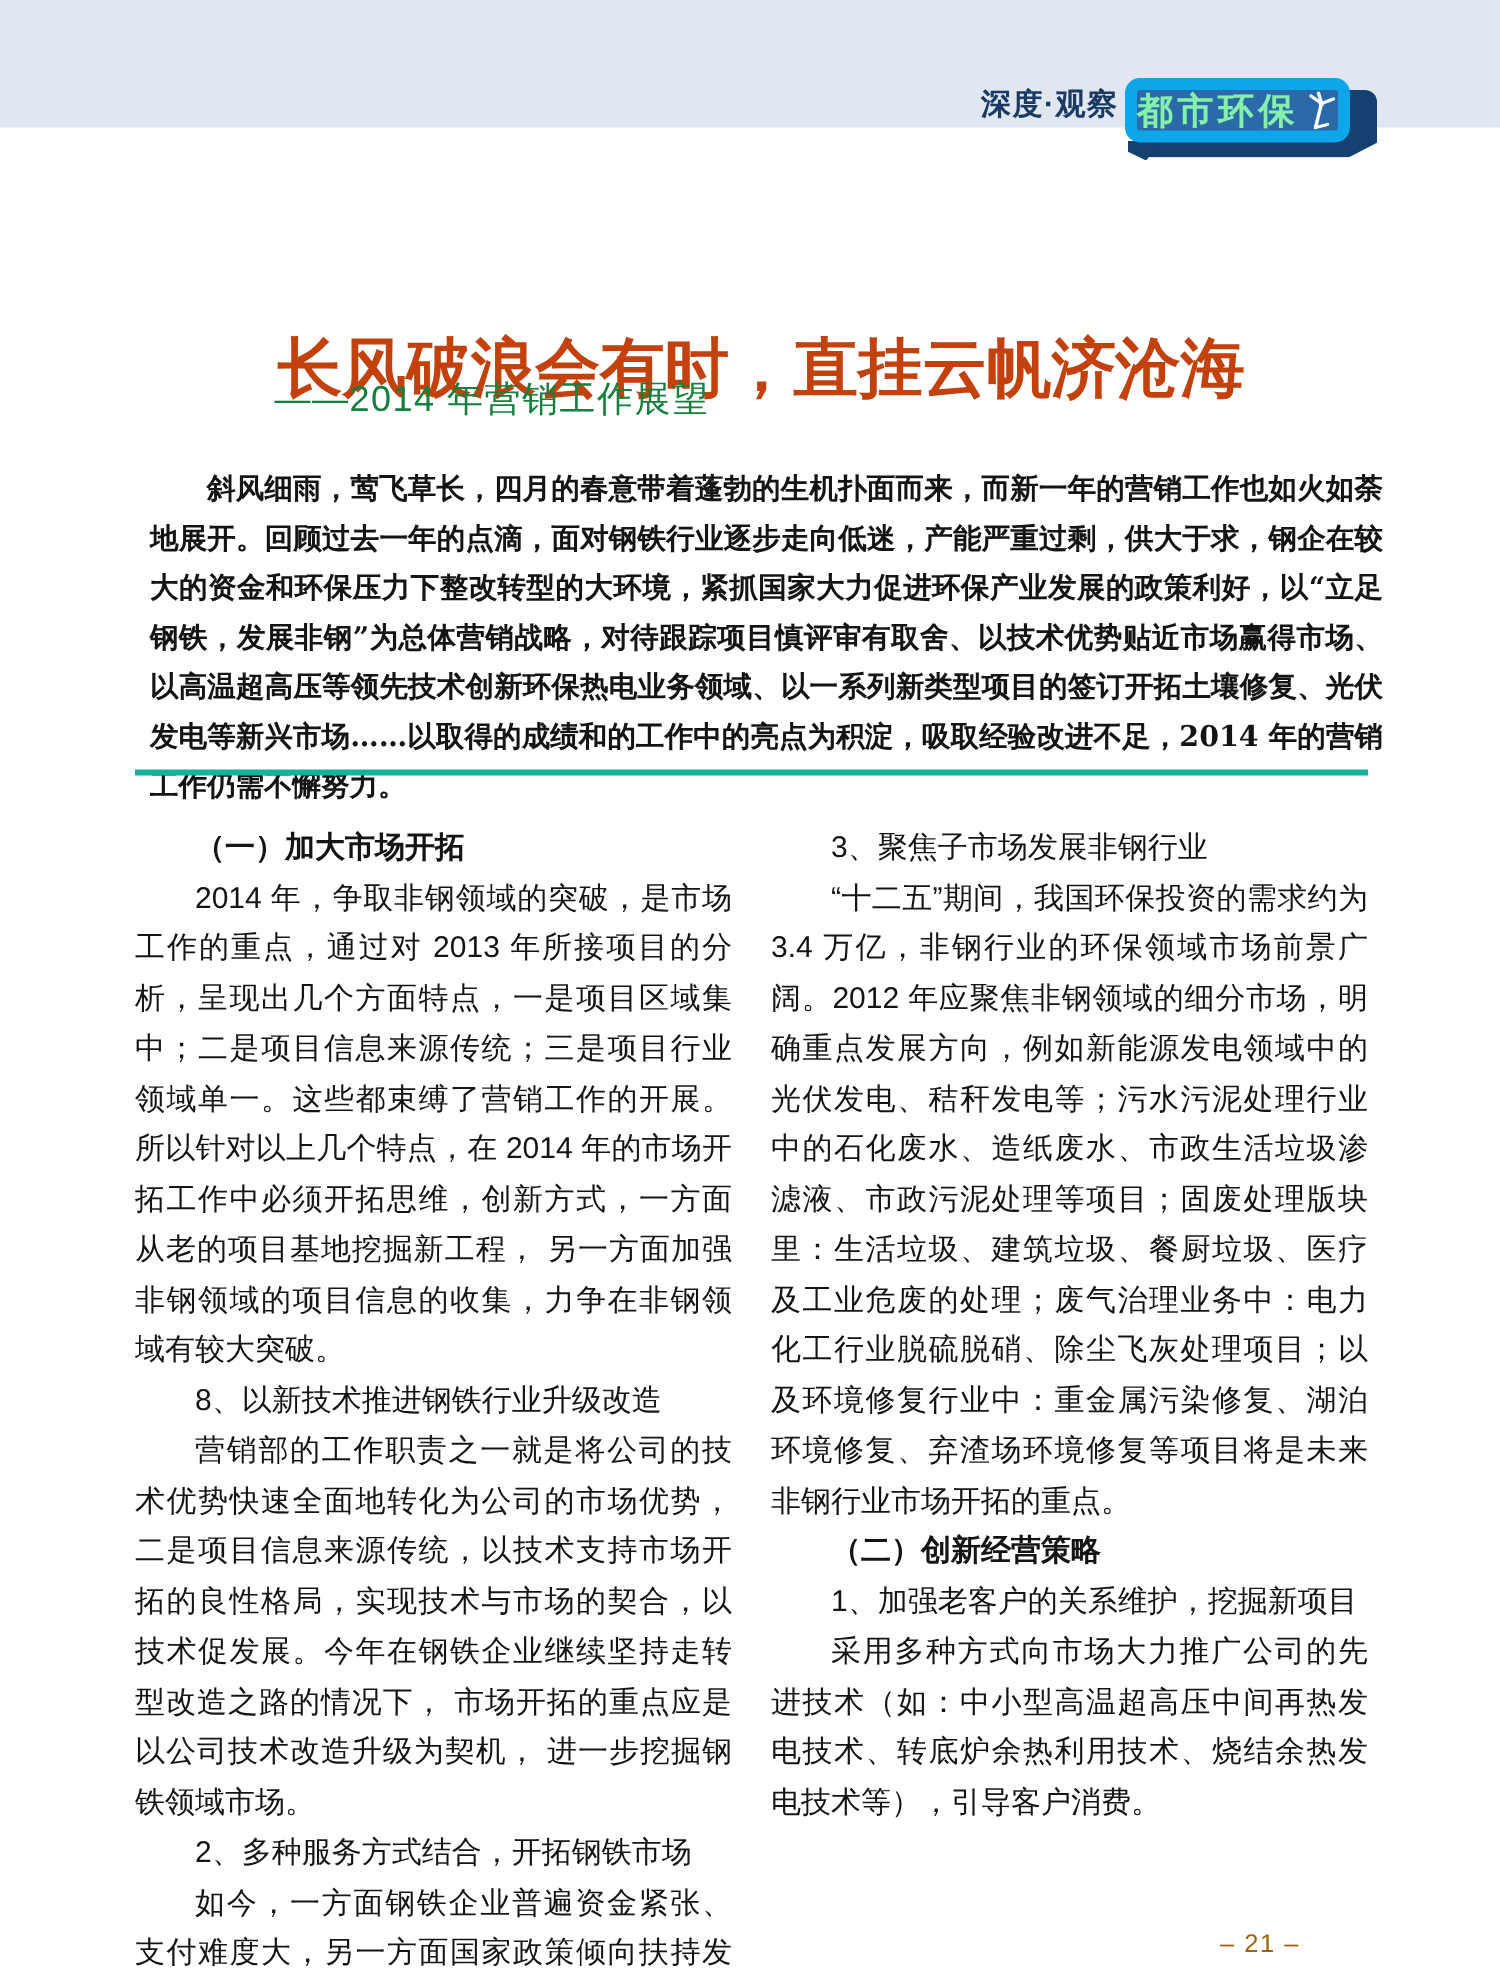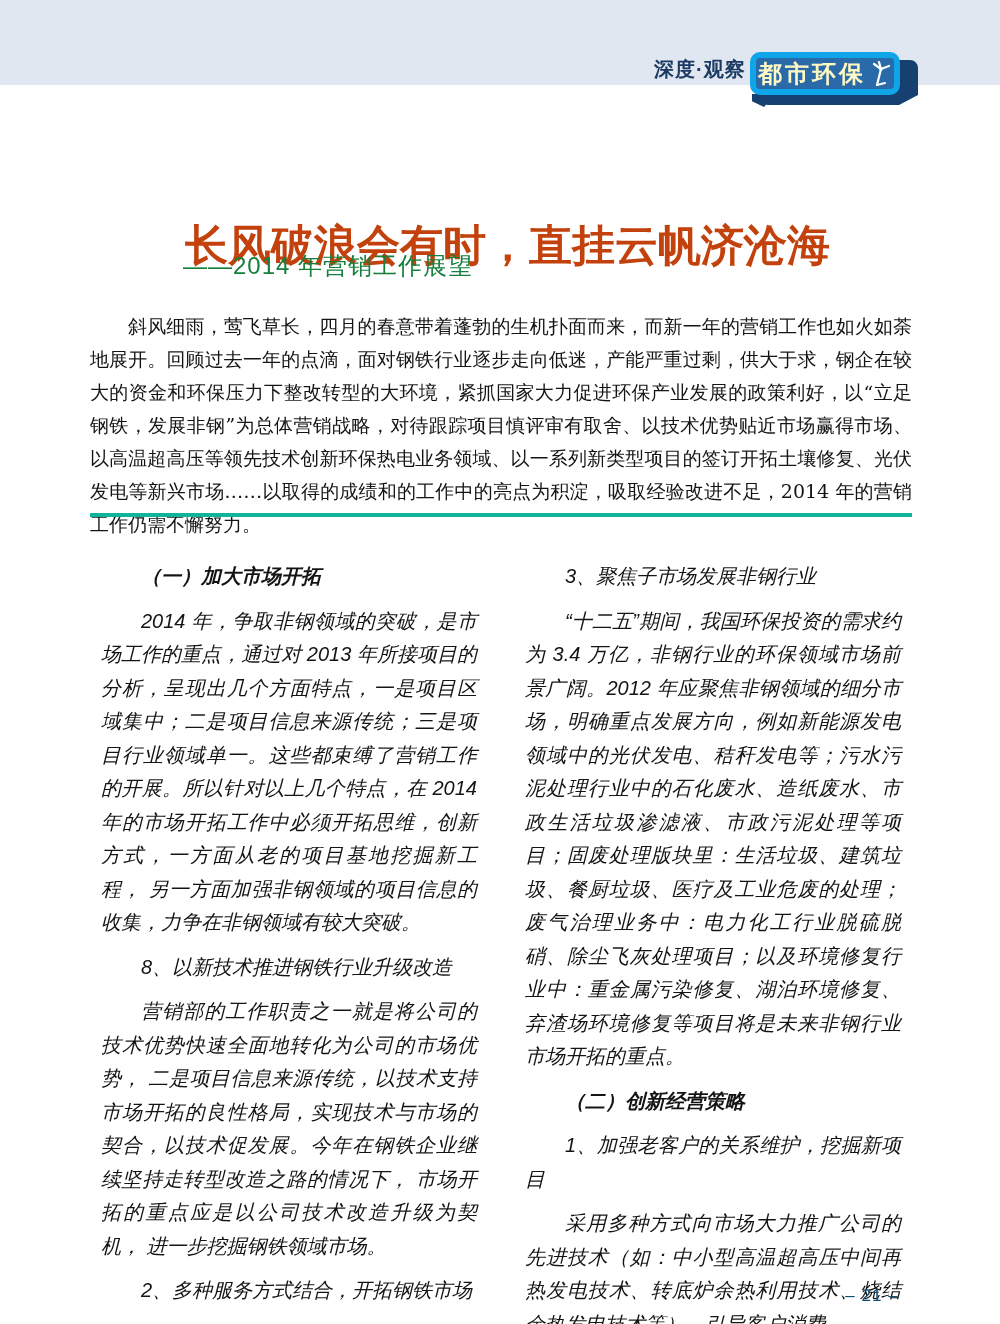--- a/index.html
+++ b/index.html
@@ -17,50 +17,50 @@
     position:absolute;top:60px;left:760px;width:158px;height:45px;
     background:#15406f;border-radius:8px;
     clip-path:polygon(0 0,100% 0,100% 78%,88% 100%,0 100%);
   }
   .badge-fold{
     position:absolute;top:94px;left:752px;width:22px;height:13px;
     background:#15406f;clip-path:polygon(0 0,100% 0,55% 100%,0 55%);
   }
   .badge{
     position:absolute;top:52px;left:750px;width:150px;height:43px;
-    background:#2a6aa9;border:6px solid #0ea5e9;border-radius:10px;
+    background:#2a6aa9;border:8px solid #0ea5e9;border-radius:10px;
     display:flex;align-items:center;justify-content:center;gap:4px;
-    color:#fef9c3;font-weight:bold;font-size:24px;letter-spacing:3px;
+    color:#86efac;font-weight:bold;font-size:24px;letter-spacing:3px;
     box-sizing:border-box;
   }
   .badge .pinwheel{width:22px;height:26px;flex:0 0 auto;}
   .article-title{
     position:absolute;top:188px;left:185px;width:640px;
     font-size:43px;font-weight:bold;color:#c2410c;letter-spacing:0px;white-space:nowrap;
   }
   .article-subtitle{
     position:absolute;top:250px;left:183px;font-size:24px;color:#15803d;letter-spacing:1px;
   }
   .intro{
-    position:absolute;top:310px;left:90px;width:822px;
-    font-family:"DejaVu Serif", serif;font-weight:normal;
+    position:absolute;top:310px;left:100px;width:822px;
+    font-family:"DejaVu Serif", serif;font-weight:bold;
     font-size:19px;line-height:33px;text-align:justify;text-indent:2em;color:#141414;
   }
   .divider{position:absolute;top:513px;left:90px;width:822px;height:4px;background:#10b39b;}
   .columns{
     position:absolute;top:549px;left:90px;width:822px;
     display:flex;gap:26px;
   }
   .col{flex:1 1 0;font-size:20px;line-height:33.5px;text-align:justify;color:#141414;}
-  .col p{margin:11px;text-indent:2em;font-style:italic;}
+  .col p{margin:0;text-indent:2em;}
   .col p.no-indent{text-indent:0;}
   .col p.heading{font-weight:bold;}
   .page-number{
-    position:absolute;top:1286px;left:822px;width:100px;text-align:center;
-    font-size:17px;color:#0c4a6e;letter-spacing:1px;
+    position:absolute;top:1286px;left:790px;width:100px;text-align:center;
+    font-size:17px;color:#a16207;letter-spacing:1px;
   }
 </style>
 </head>
 <body>
 
 <div class="top-band"></div>
 
 <div class="header-label">深度·观察</div>
 
 <div class="badge-back"></div>

